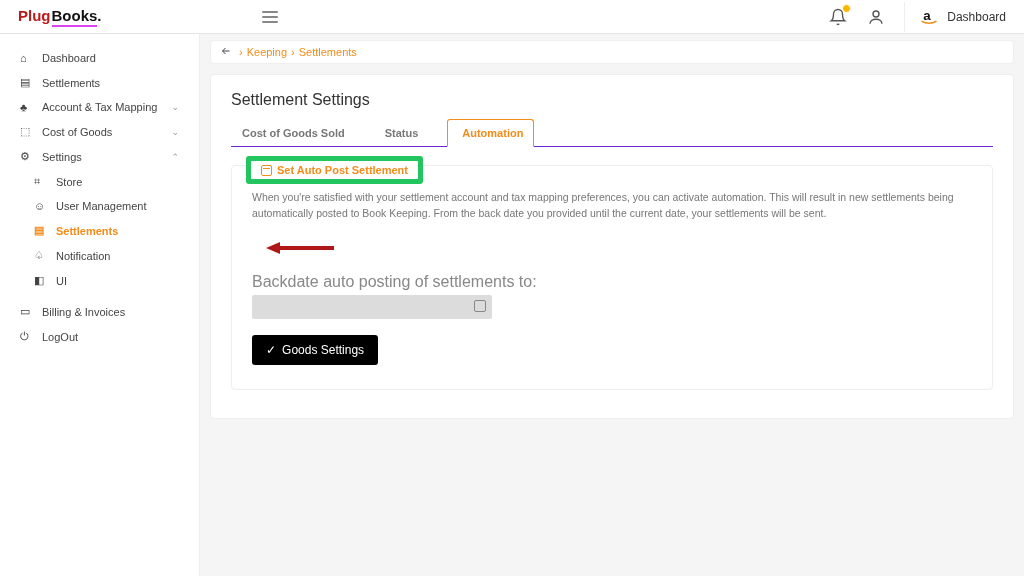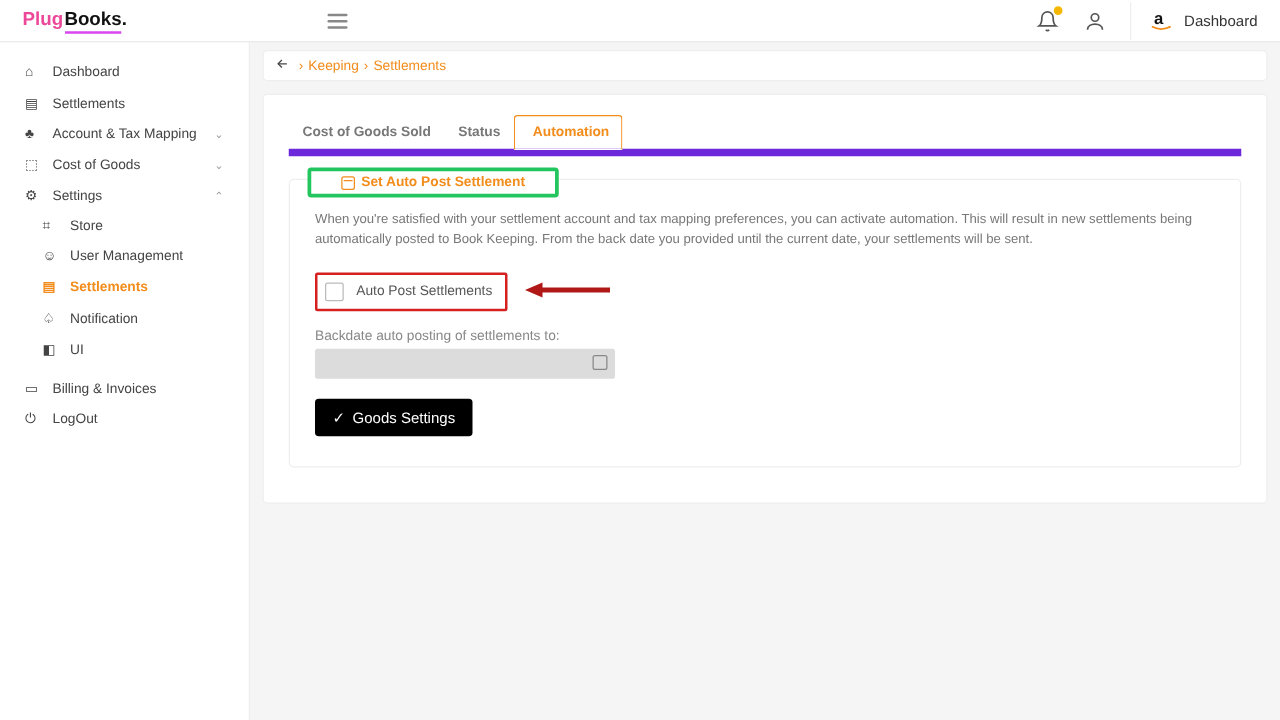--- a/index.html
+++ b/index.html
@@ -1,21 +1,21 @@
 <!DOCTYPE html>
 <html><head>
 <meta charset="utf-8">
 <style>
 * { box-sizing: border-box; margin: 0; padding: 0; font-family: Arial, Helvetica, sans-serif; }
 body { background: #f5f5f5; width: 1024px; height: 576px; overflow: hidden; font-size: 12px; color: #555; }
 
 
 .topbar { height: 34px; background: #fff; border-bottom: 1px solid #e5e5e5; display: flex; align-items: center; padding: 0 18px; }
 .logo { display: flex; align-items: baseline; font-weight: bold; font-size: 15px; }
-.logo .p { color: #ec4899; }
+.logo .p { color: #b91c1c; }
 .logo .b { color: #111; margin-left: 1px; border-bottom: 2px solid #d946ef; padding-bottom: 1px; }
 .hamburger { margin-left: 160px; width: 16px; display: flex; flex-direction: column; gap: 3px; cursor: pointer; }
 .hamburger span { height: 2px; background: #888; border-radius: 1px; }
 .topbar .spacer { flex: 1; }
 .tb-icon { width: 20px; height: 20px; margin-left: 18px; display: flex; align-items: center; justify-content: center; position: relative; cursor: pointer; }
 .bell svg, .user svg { stroke: #555; }
 .badge { position: absolute; top: -3px; right: -3px; width: 9px; height: 9px; border-radius: 50%; background: #f5b700; border: 1px solid #fff; }
 .divider { width: 1px; height: 30px; background: #eee; margin-left: 18px; }
 .amazon { margin-left: 14px; display: flex; align-items: center; gap: 8px; }
 .amazon-logo { width: 20px; height: 20px; position: relative; }
@@ -32,38 +32,38 @@
 
 .main { flex: 1; padding: 6px 10px 10px 10px; overflow: auto; }
 .breadcrumb { background: #fff; border: 1px solid #eee; border-radius: 4px; padding: 4px 8px; display: flex; align-items: center; gap: 4px; font-size: 11px; margin-bottom: 10px; }
 .breadcrumb .back { width: 16px; cursor: pointer; }
 .breadcrumb a { color: #f28c1b; cursor: pointer; }
 .breadcrumb .sep { color: #f28c1b; }
 
 .panel { background: #fff; border: 1px solid #eee; border-radius: 4px; padding: 16px 20px 28px; }
 .panel h2 { font-size: 16px; color: #333; font-weight: 500; margin-bottom: 10px; }
 
-.tabs { display: flex; border-bottom: 6px solid #6d28d9; margin-bottom: 18px; }
+.tabs { display: flex; gap: 18px; border-bottom: 1px solid #6d28d9; margin-bottom: 18px; }
 .tab { padding: 7px 10px; font-size: 11px; color: #777; cursor: pointer; font-weight: 600; border: 1px solid transparent; border-bottom: none; }
 .tab.active { color: #f28c1b; border: 1px solid #f28c1b; border-bottom: 1px solid #fff; margin-bottom: -1px; border-radius: 3px 3px 0 0; padding-left: 14px; }
 
 .section-box { border: 1px solid #eee; border-radius: 4px; padding: 24px 20px; position: relative; }
-.section-label { position: absolute; top: -10px; left: 14px; background: #fff; padding: 3px 24px; border: 3px solid #22c55e; border-radius: 3px; font-size: 11px; color: #f28c1b; font-weight: 600; display: flex; align-items: center; gap: 5px; }
+.section-label { position: absolute; top: -10px; left: 14px; background: #fff; padding: 3px 10px; border: 5px solid #22c55e; border-radius: 3px; font-size: 11px; color: #f28c1b; font-weight: 600; display: flex; align-items: center; gap: 5px; }
 .section-label .cal { width: 11px; height: 11px; border: 1.5px solid #f28c1b; border-radius: 2px; position: relative; }
 .section-label .cal::before { content: ""; position: absolute; top: 2px; left: 1px; right: 1px; height: 1px; background: #f28c1b; }
 
 .desc { font-size: 10.5px; color: #777; line-height: 1.5; margin-bottom: 18px; }
 
 .checkbox-wrap { display: inline-flex; align-items: center; gap: 10px; padding: 6px 10px 6px 6px; border: 2px solid #d62020; border-radius: 2px; }
 .checkbox { width: 15px; height: 15px; border: 1.5px solid #bbb; border-radius: 2px; cursor: pointer; background: #fff; }
 .checkbox-label { font-size: 11px; color: #555; }
 
 .arrow-annot { display: inline-block; margin-left: 14px; vertical-align: middle; }
 
-.field-label { font-size: 11px; color: #888; margin-top: 14px; margin-bottom: 4px; }
+.field-label { font-size: 16px; color: #888; margin-top: 14px; margin-bottom: 4px; }
 .date-input { width: 240px; height: 24px; background: #dcdcdc; border: none; border-radius: 2px; position: relative; }
 .date-input .cal-ic { position: absolute; right: 6px; top: 5px; width: 12px; height: 12px; border: 1px solid #888; border-radius: 2px; }
 
 .save-btn { margin-top: 16px; background: #000; color: #fff; border: none; padding: 8px 14px; border-radius: 3px; font-size: 12px; cursor: pointer; display: inline-flex; align-items: center; gap: 6px; }
 .save-btn .chk { font-size: 12px; }
 </style>
 </head>
 <body>
 
 <div class="topbar">
@@ -167,40 +167,37 @@
             <path d="M11 18l-6-6 6-6"></path>
           </svg>
       </span>
       <span class="sep">›</span>
       <a>Keeping</a>
       <span class="sep">›</span>
       <a>Settlements</a>
     </div>
 
     <div class="panel">
+      <h2>Settlement Settings</h2>
 
       <div class="tabs">
         <div class="tab">Cost of Goods Sold</div>
         <div class="tab">Status</div>
         <div class="tab active">Automation</div>
       </div>
 
       <div class="section-box">
         <div class="section-label">
           <span class="cal"></span>
           <span>Set Auto Post Settlement</span>
         </div>
 
         <p class="desc">When you're satisfied with your settlement account and tax mapping preferences, you can activate automation. This will result in new settlements being automatically posted to Book Keeping. From the back date you provided until the current date, your settlements will be sent.</p>
 
         <div style="display:flex;align-items:center;">
-          <div class="checkbox-wrap">
-            <div class="checkbox"></div>
-            <span class="checkbox-label">Auto Post Settlements</span>
-          </div>
           <span class="arrow-annot">
             <svg width="70" height="16" viewBox="0 0 70 16">
                 <line x1="68" y1="8" x2="10" y2="8" stroke="#b01818" stroke-width="4"></line>
                 <polygon points="0,8 14,2 14,14" fill="#b01818"></polygon>
               </svg>
           </span>
         </div>
 
         <div class="field-label">Backdate auto posting of settlements to:</div>
         <div class="date-input">

